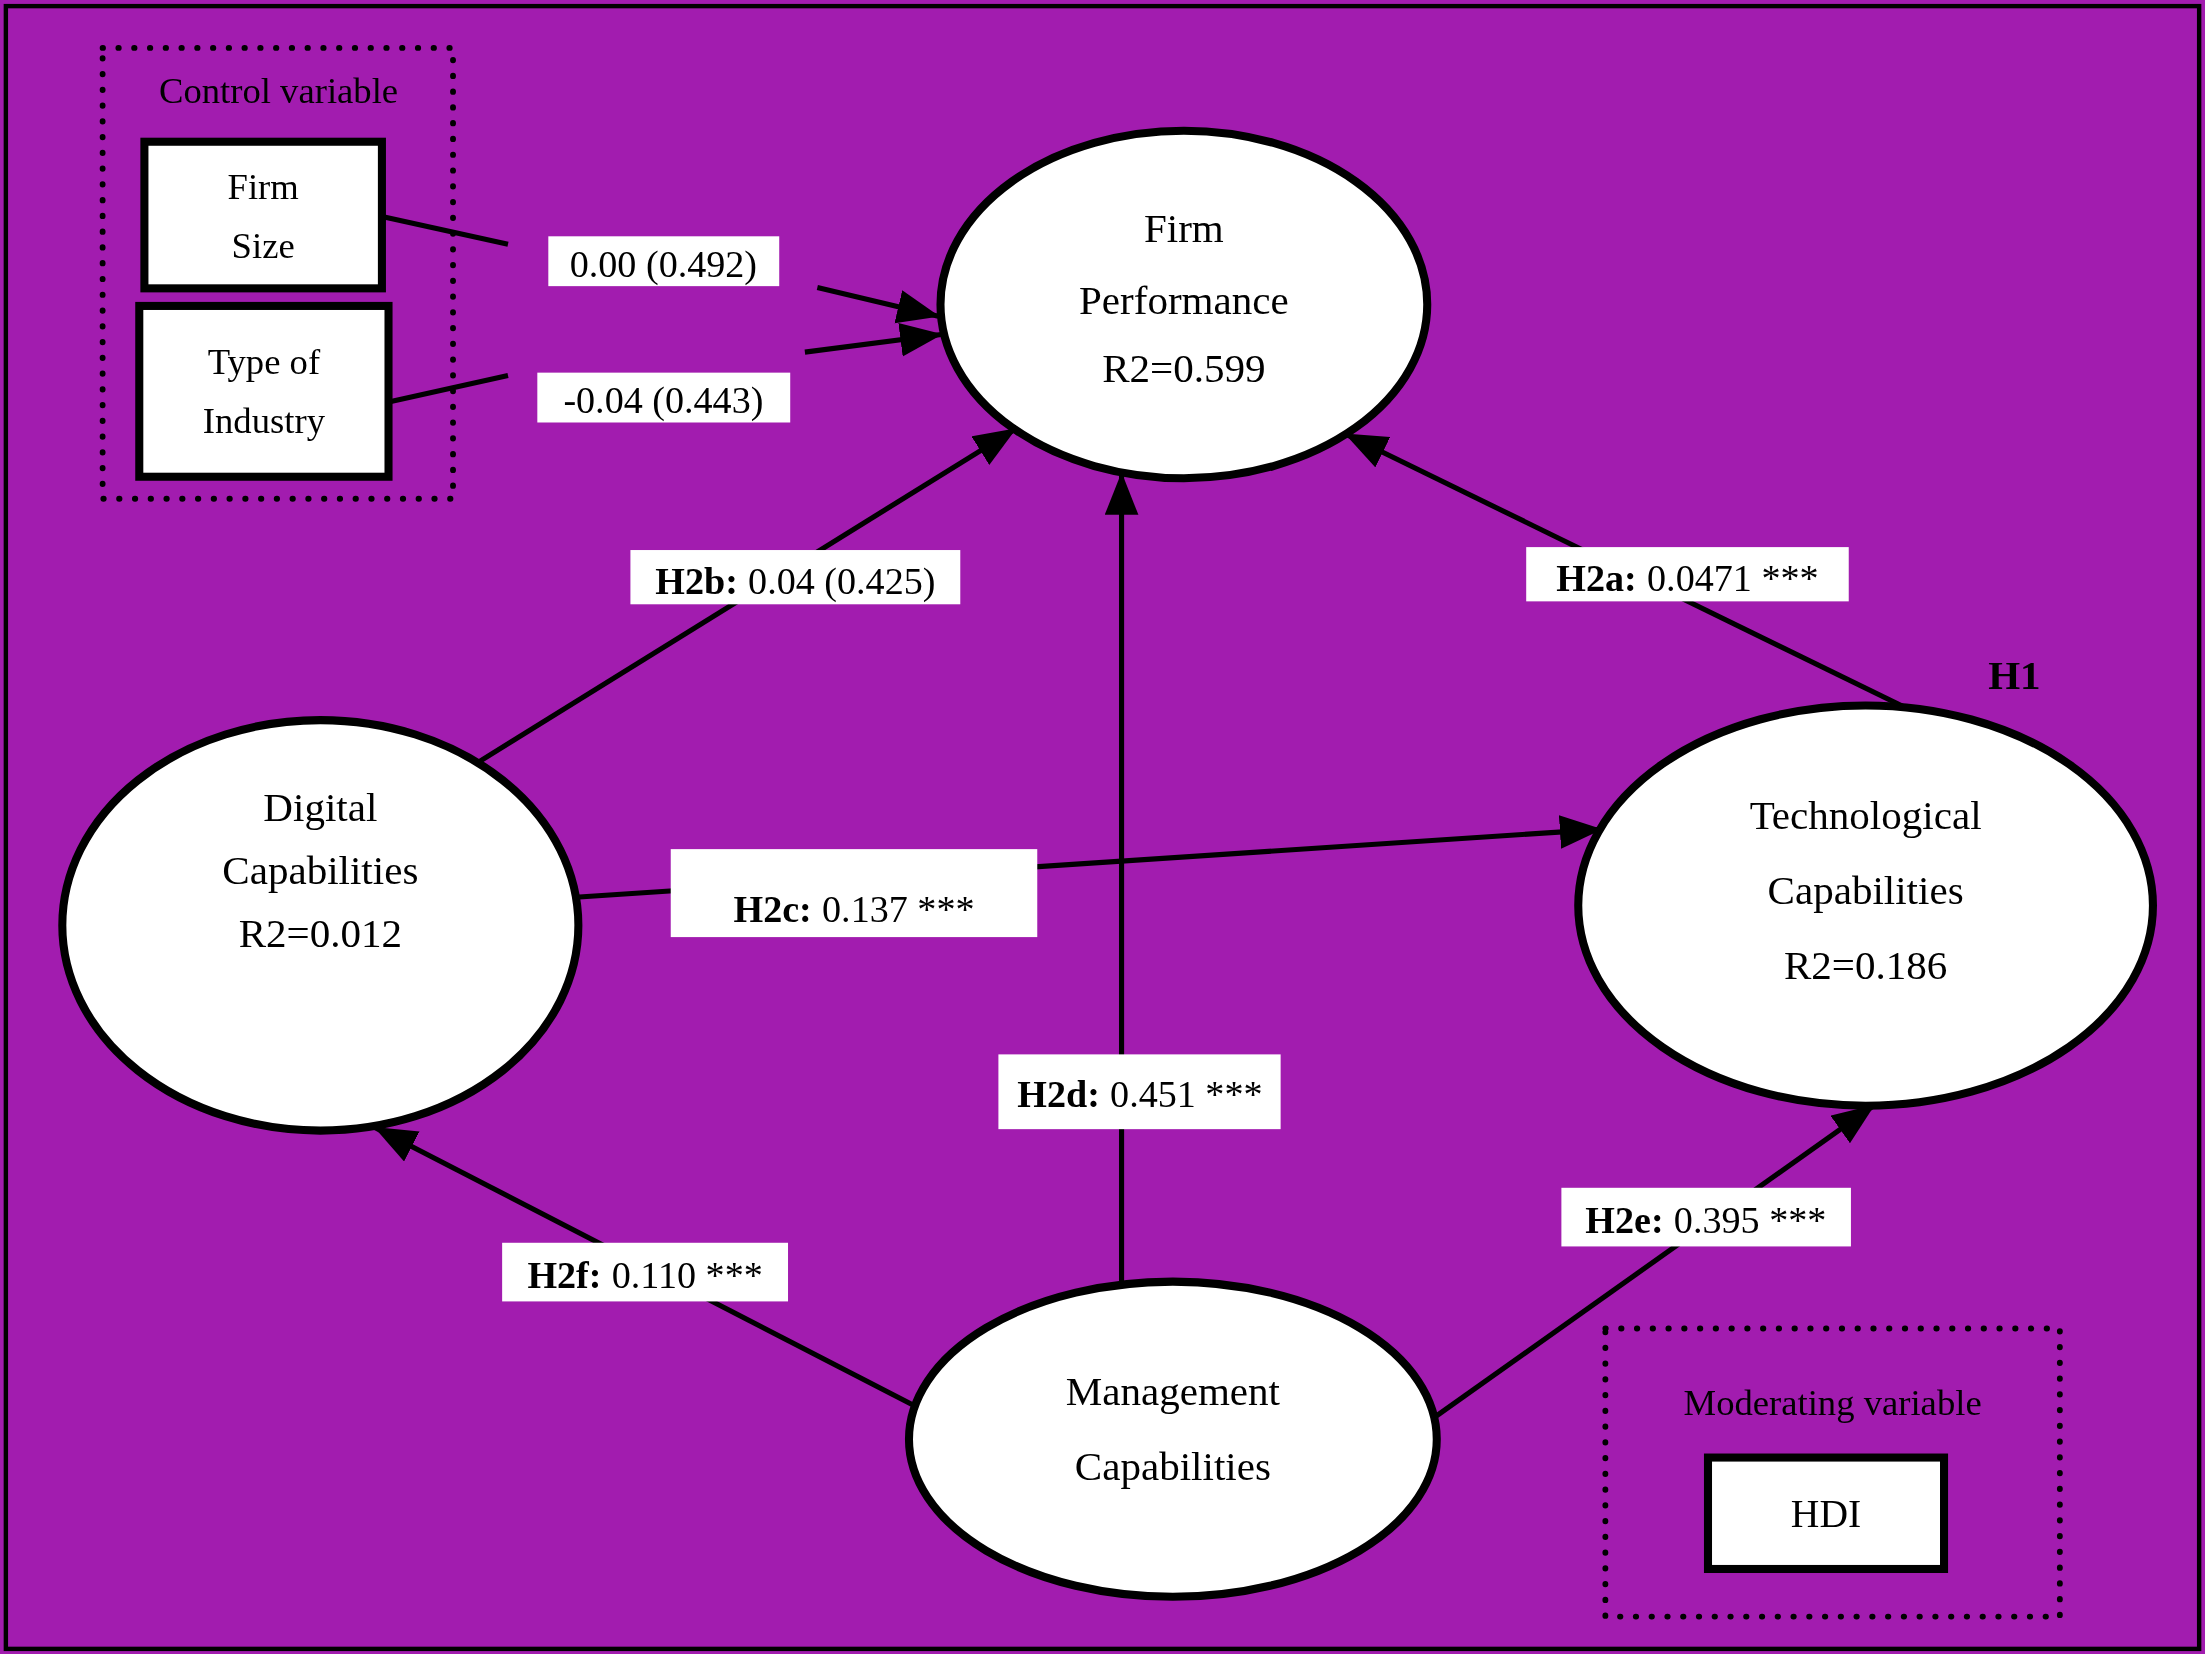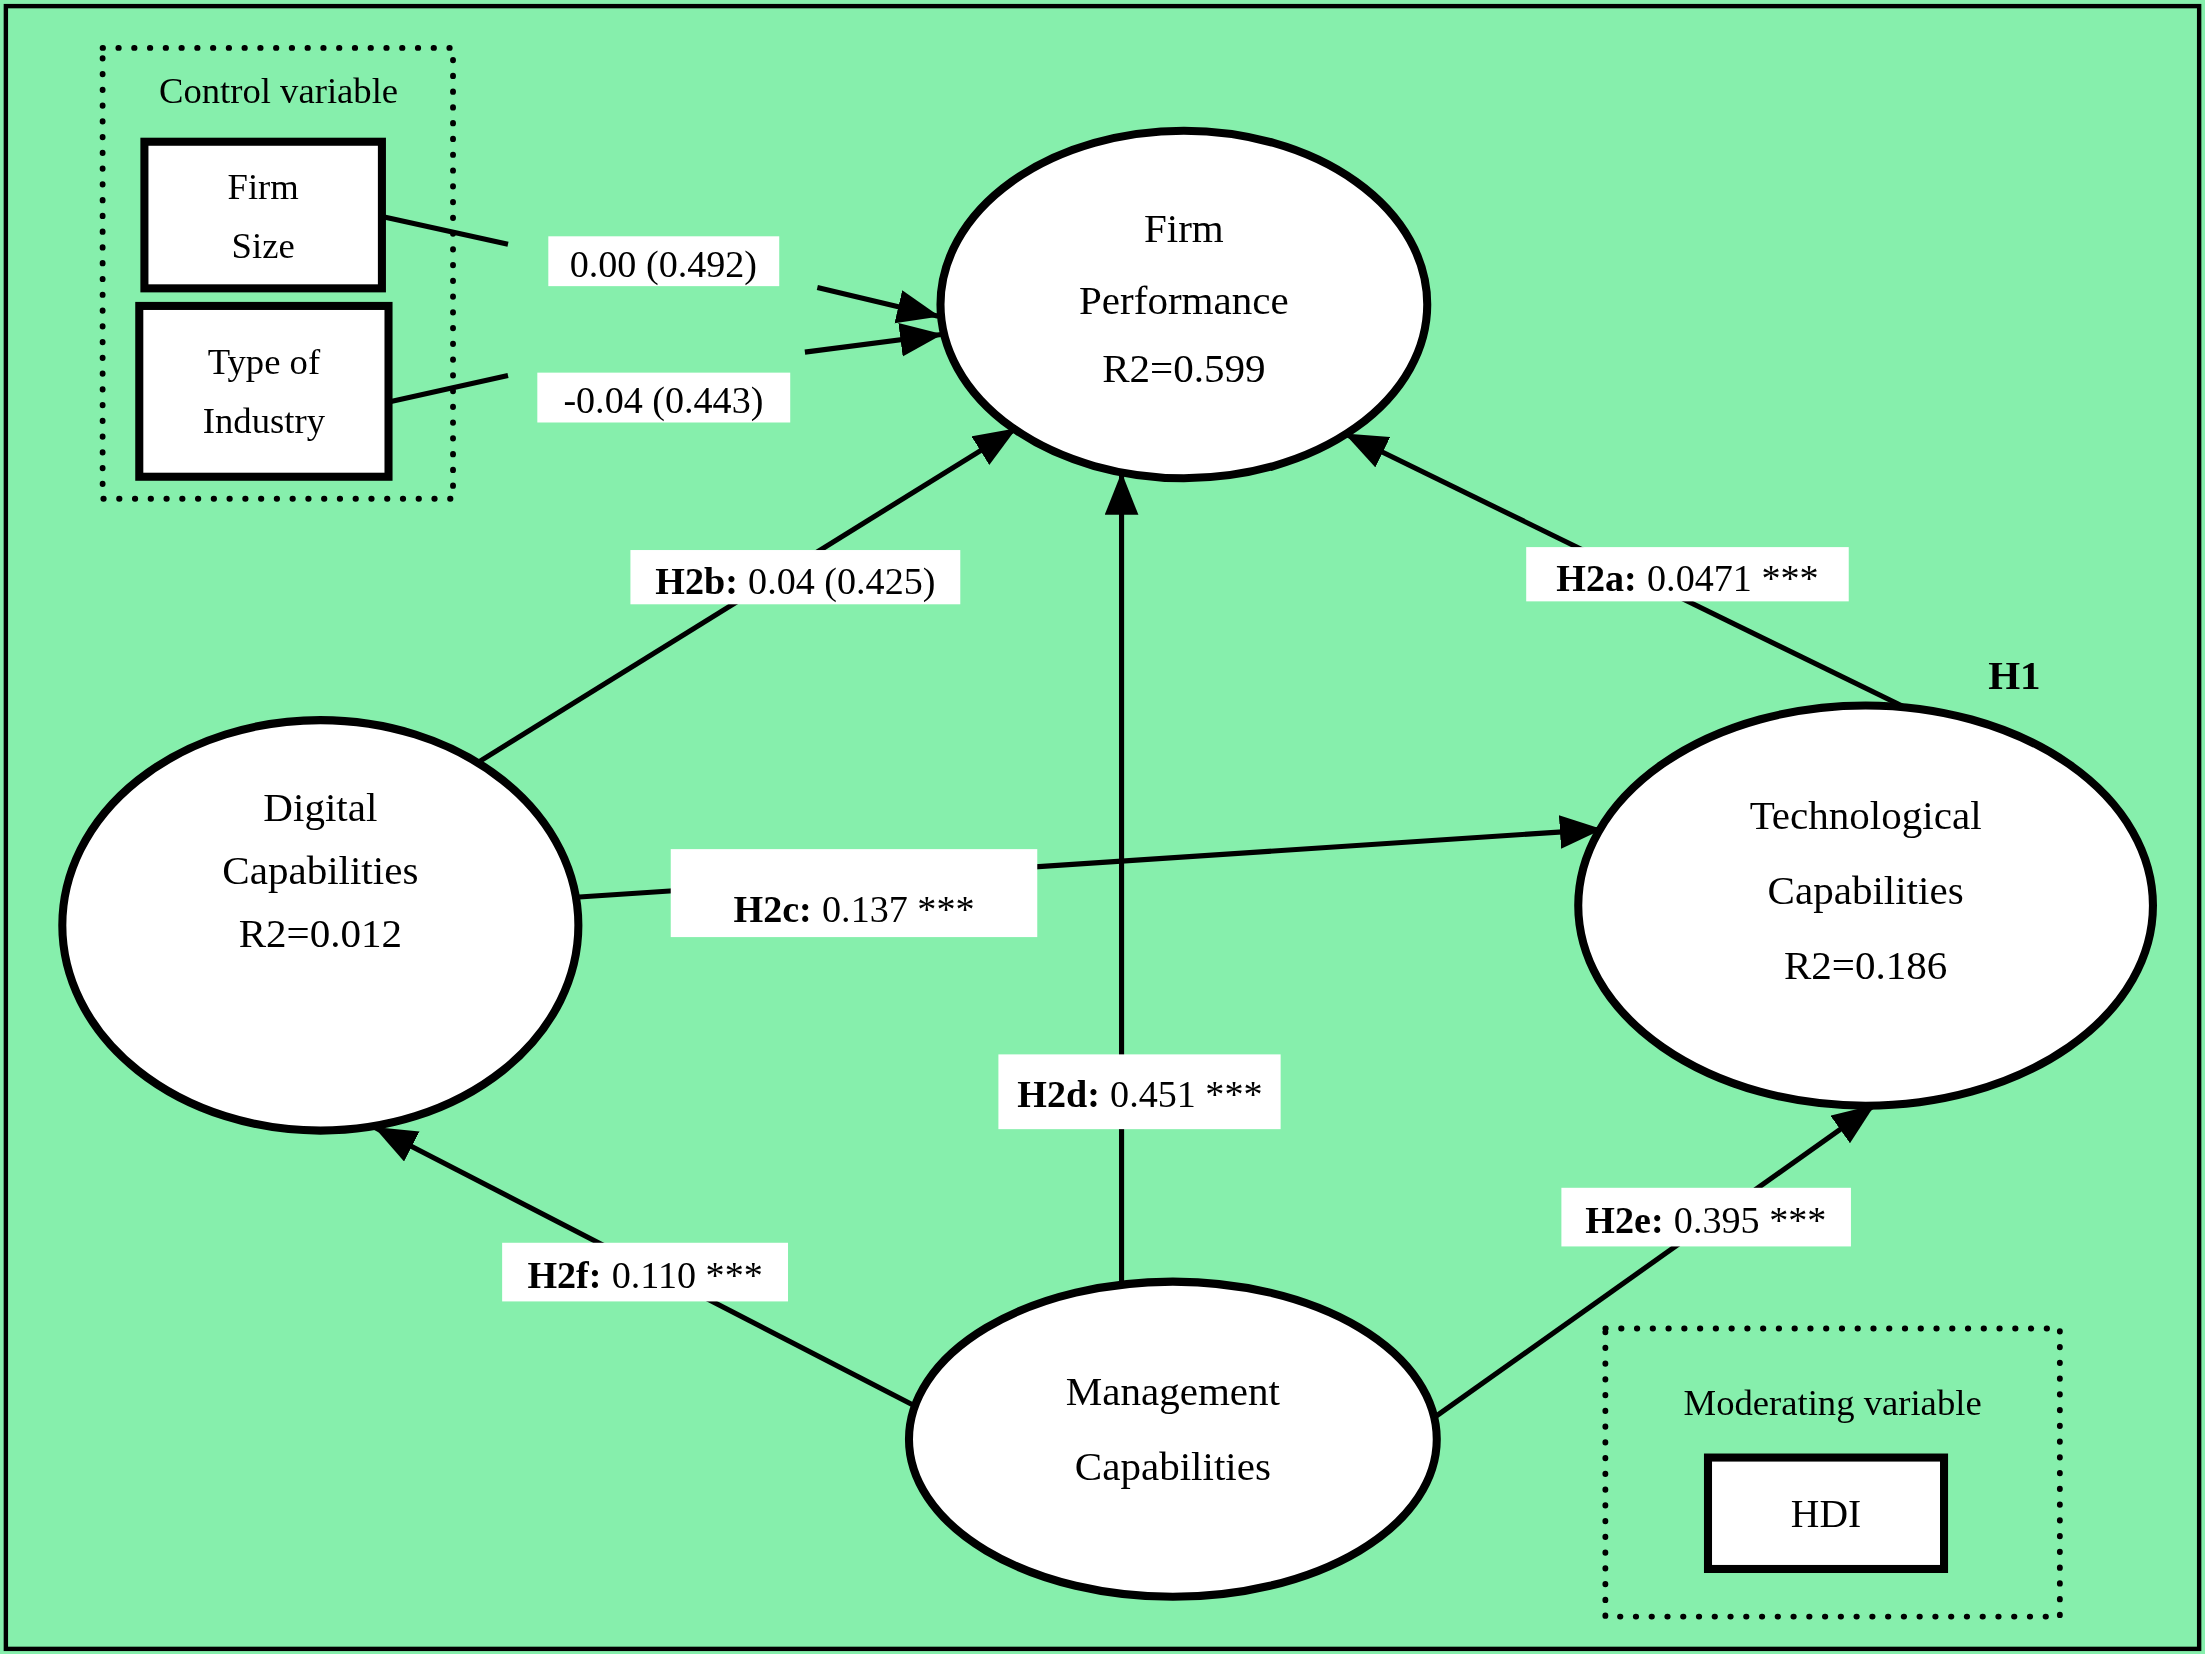--- a/index.html
+++ b/index.html
@@ -4,21 +4,21 @@
 <style>
   html, body {
     margin: 0;
     padding: 0;
     background: #ffffff;
   }
   .stage {
     width: 2205px;
     height: 1655px;
     position: relative;
-    background: #86efac;
+    background: #a21caf;
     text-decoration: underline;
   }
   svg { display: block; }
   .ink-line {
     stroke: #000000;
     stroke-width: 7;
     fill: none;
   }
   .dotted-box {
     stroke: #000000;

